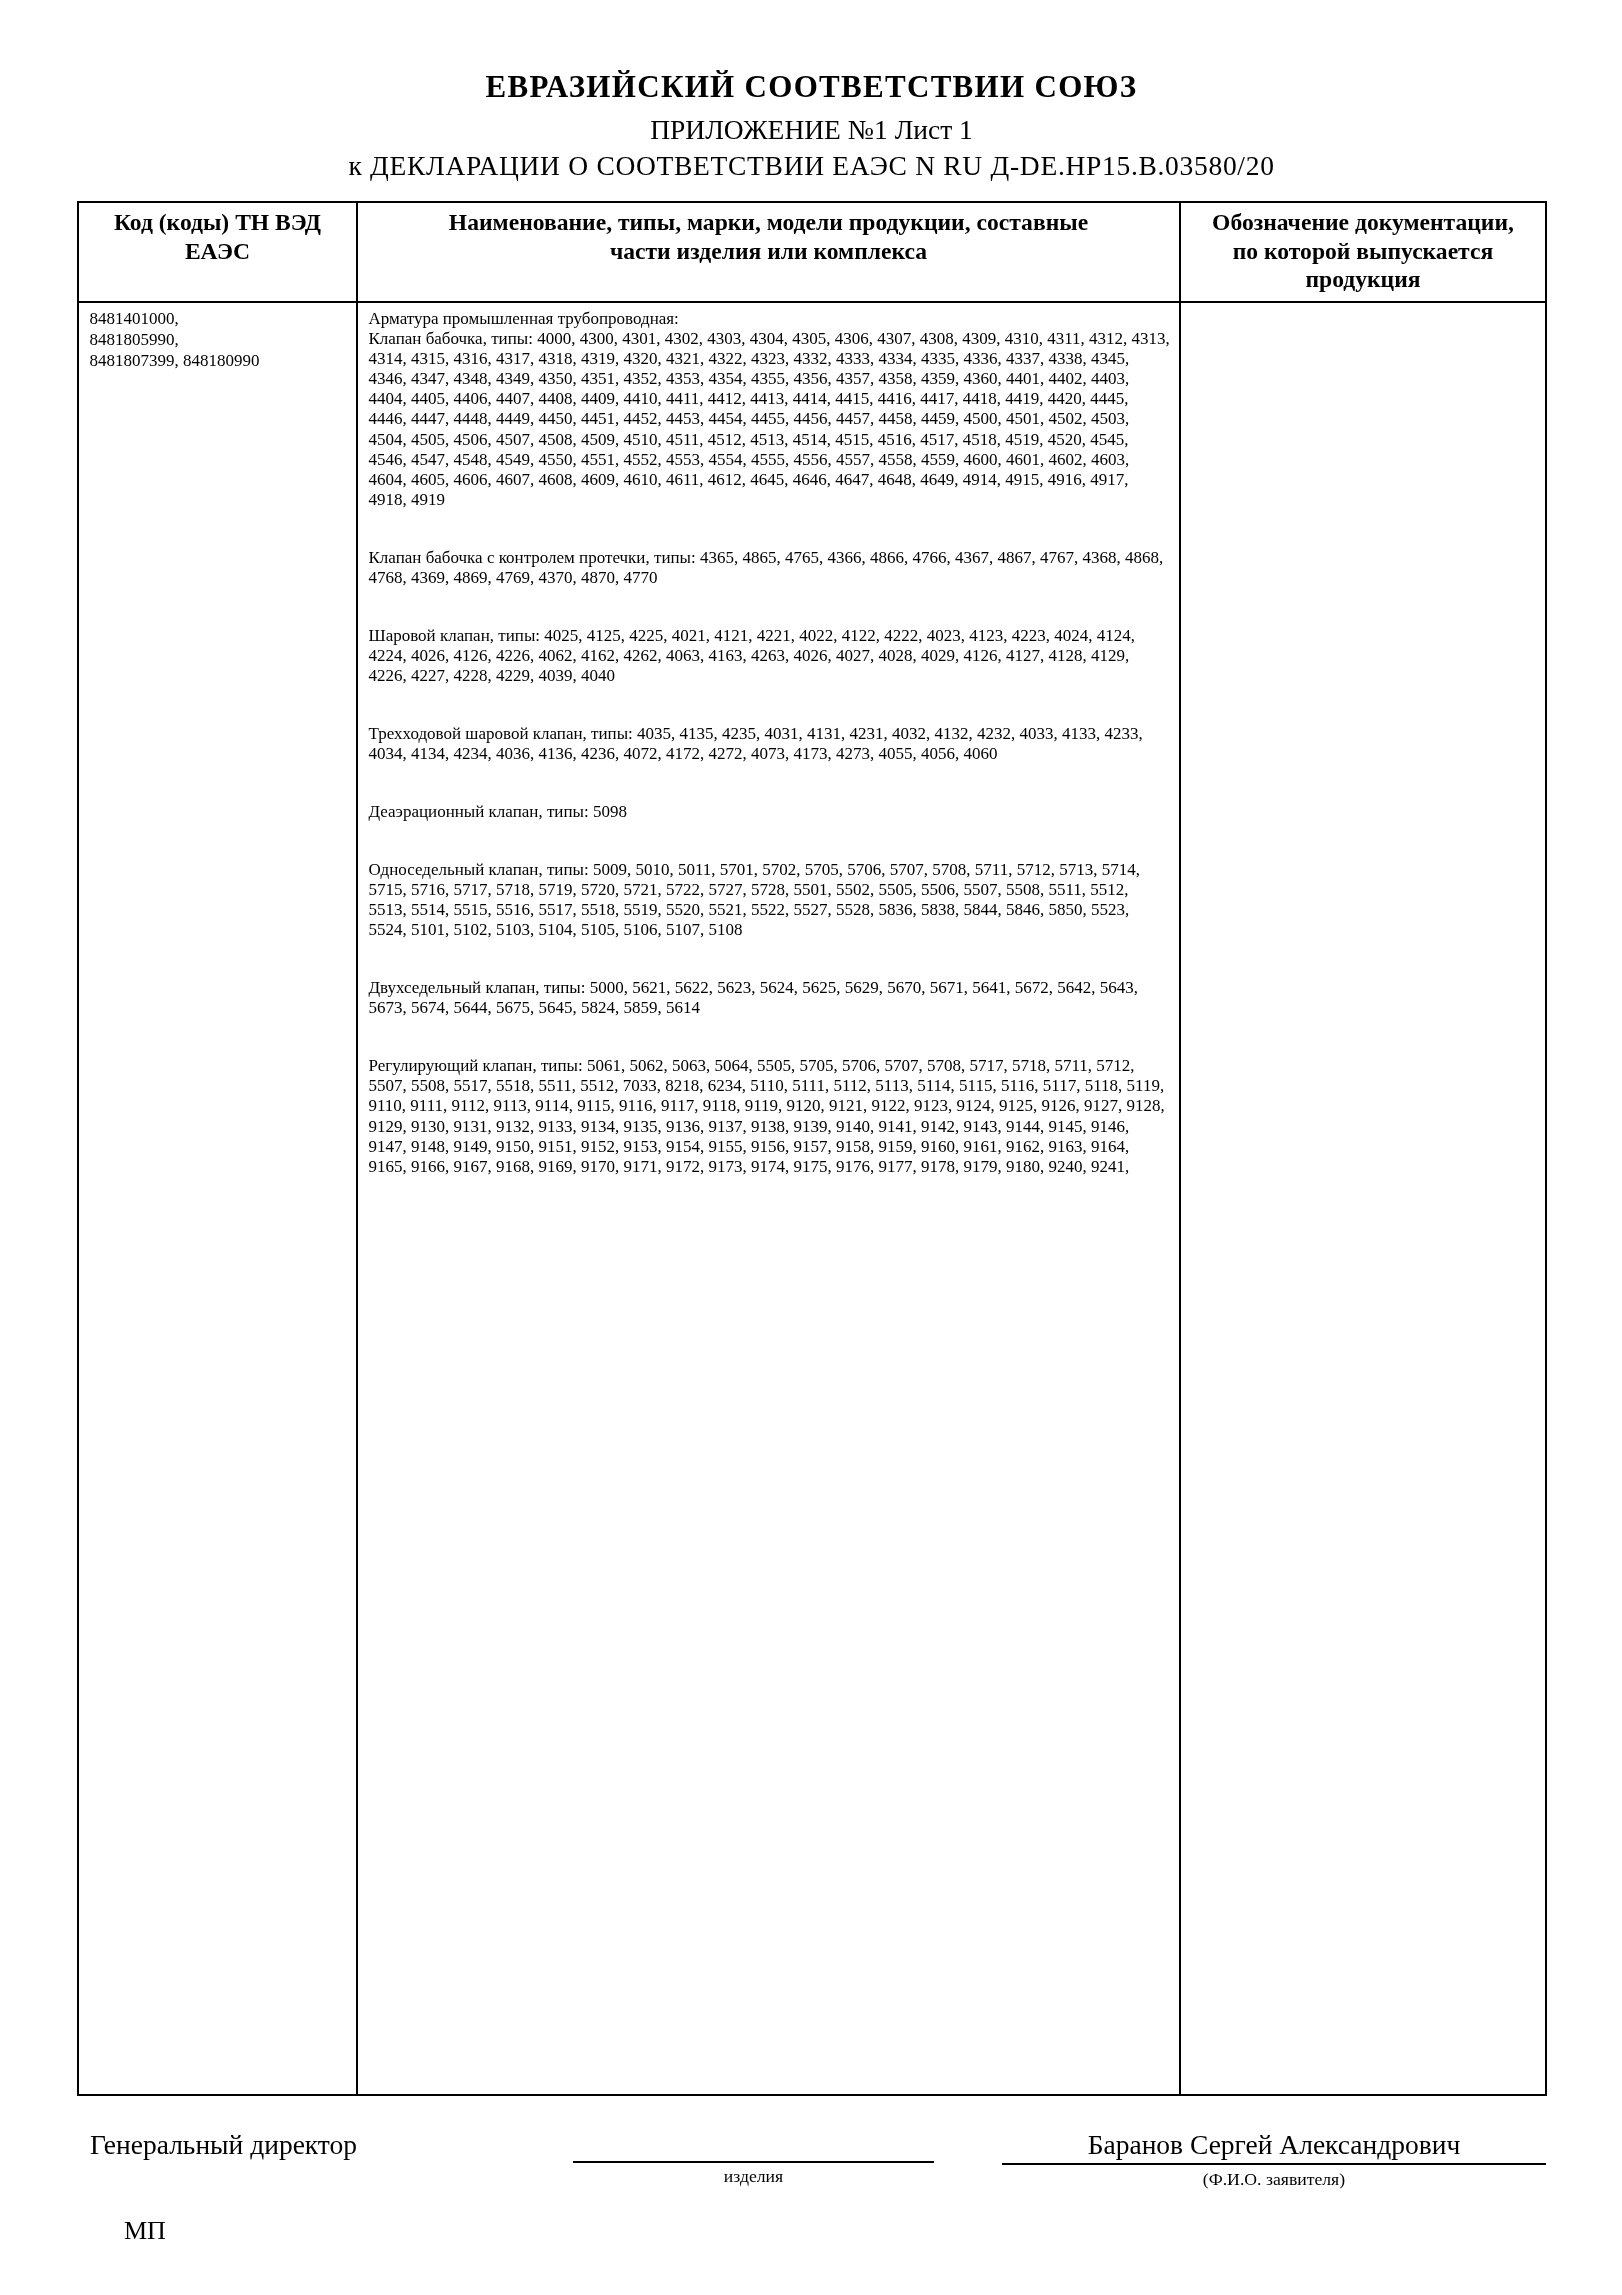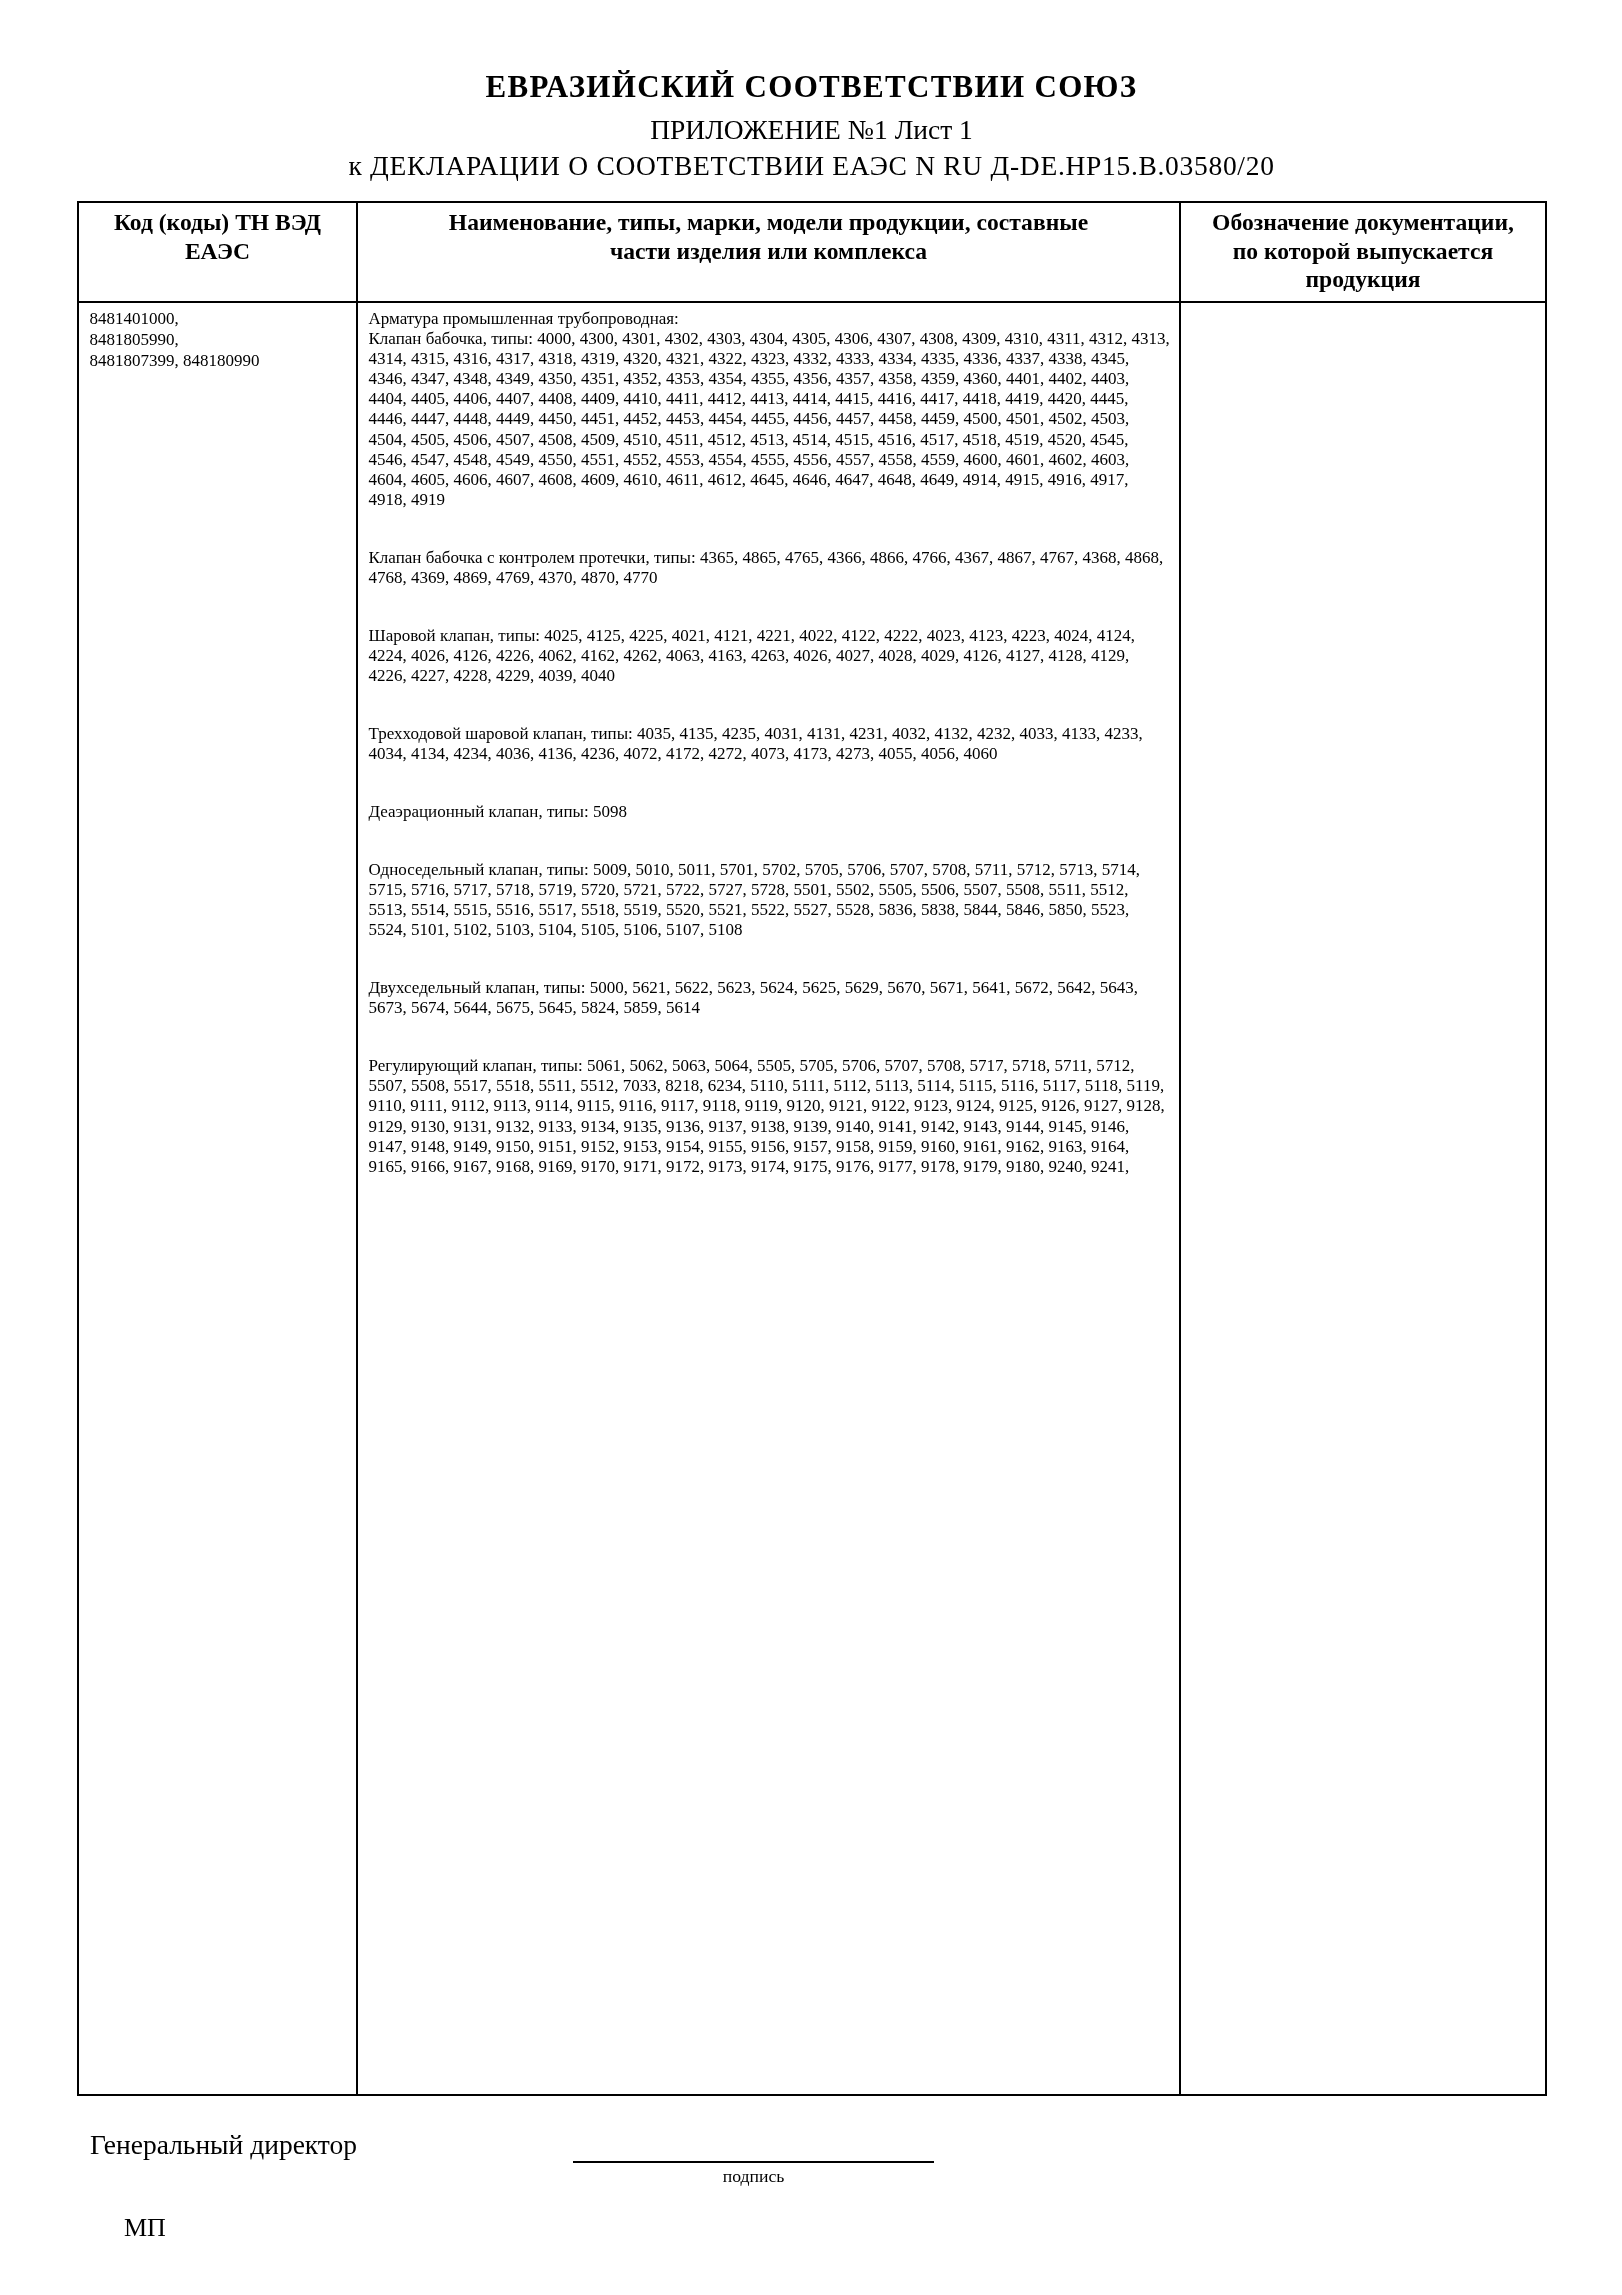--- a/index.html
+++ b/index.html
@@ -153,20 +153,24 @@
           </td>
         <td class="cell-doc"></td>
       </tr>
     </tbody>
   </table>
 
   <div class="footer-row">
     <div class="director-label">Генеральный директор</div>
     <div class="sig-block">
       <div class="sig-line"></div>
-      <div class="sig-caption">подпись</div>
+      <div class="sig-caption">изделия</div>
+    </div>
+    <div class="name-block">
+      <div class="applicant-name">Баранов Сергей Александрович</div>
+      <div class="name-caption">(Ф.И.О. заявителя)</div>
     </div>
   </div>
 
   <div class="stamp-label">МП</div>
 
 </div>
 
 
 </body></html>

